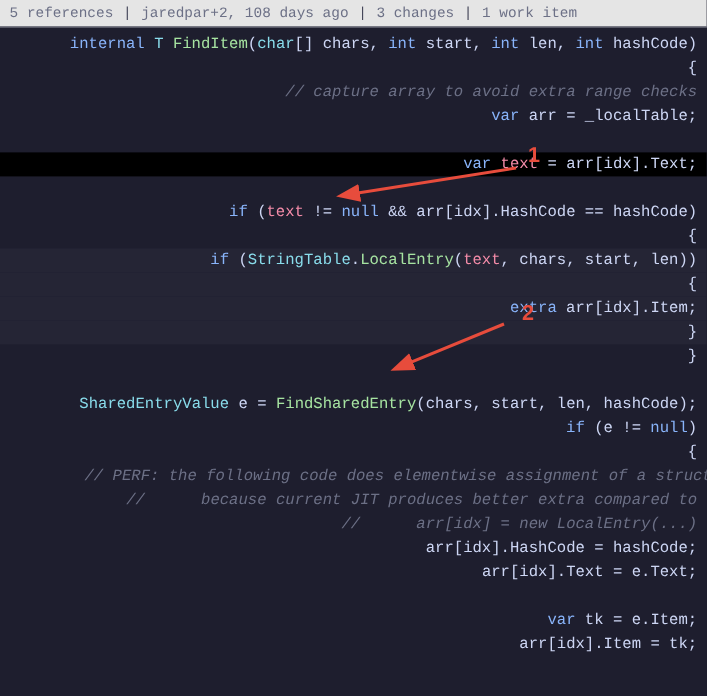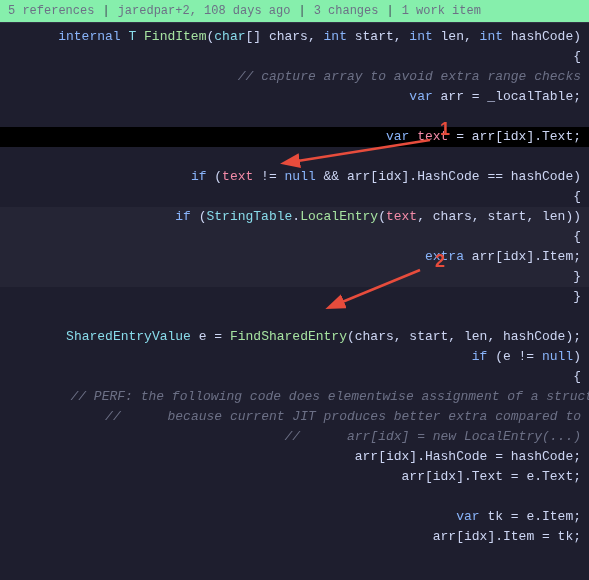--- a/index.html
+++ b/index.html
@@ -7,21 +7,21 @@
       width: 589px;
       height: 580px;
       background: #1e1e2e;
       font-family: 'Consolas', 'Courier New', monospace;
       font-size: 13px;
       color: #cdd6f4;
       overflow: hidden;
     }
 
     .header-bar {
-      background: #86efac;
+      background: #e5e5e5;
       padding: 4px 8px;
       font-size: 12px;
       color: #6c7086;
       border-bottom: 1px solid #313244;
       display: flex;
       gap: 8px;
     }
 
     .header-bar span {
       color: #6c7086;

